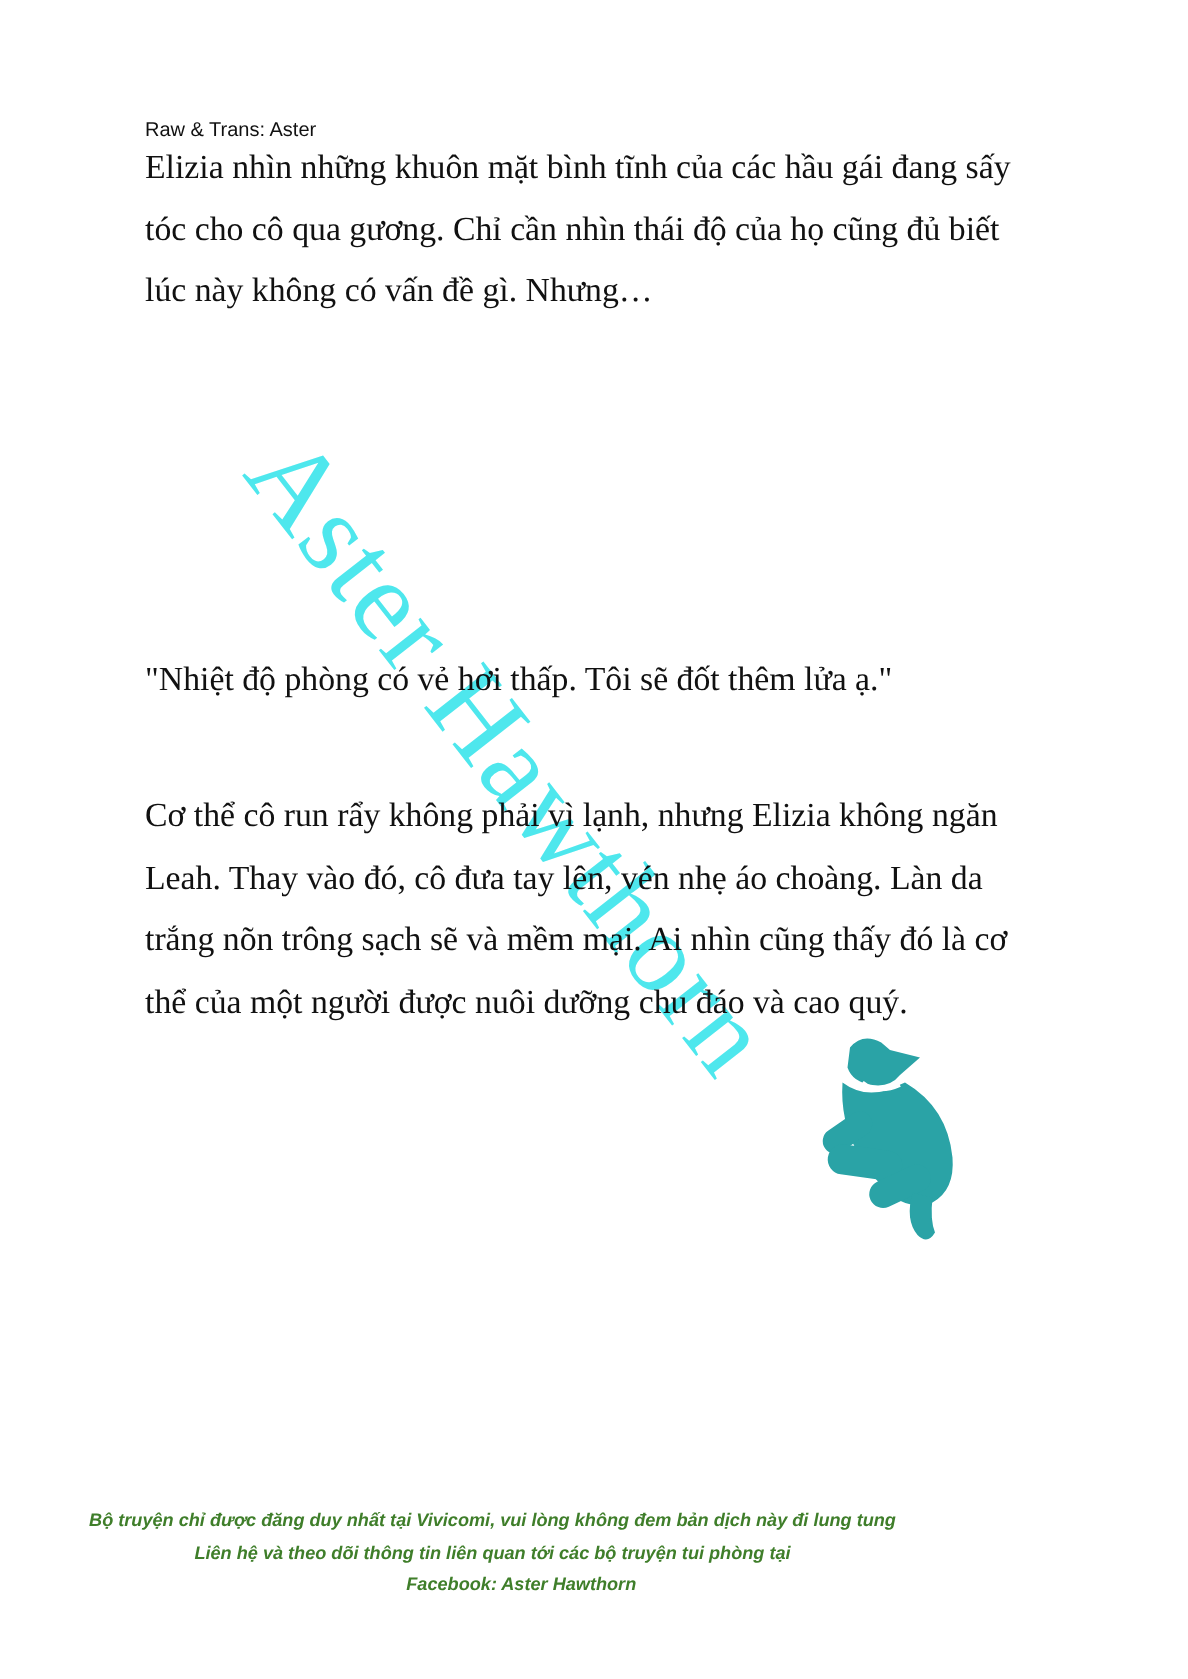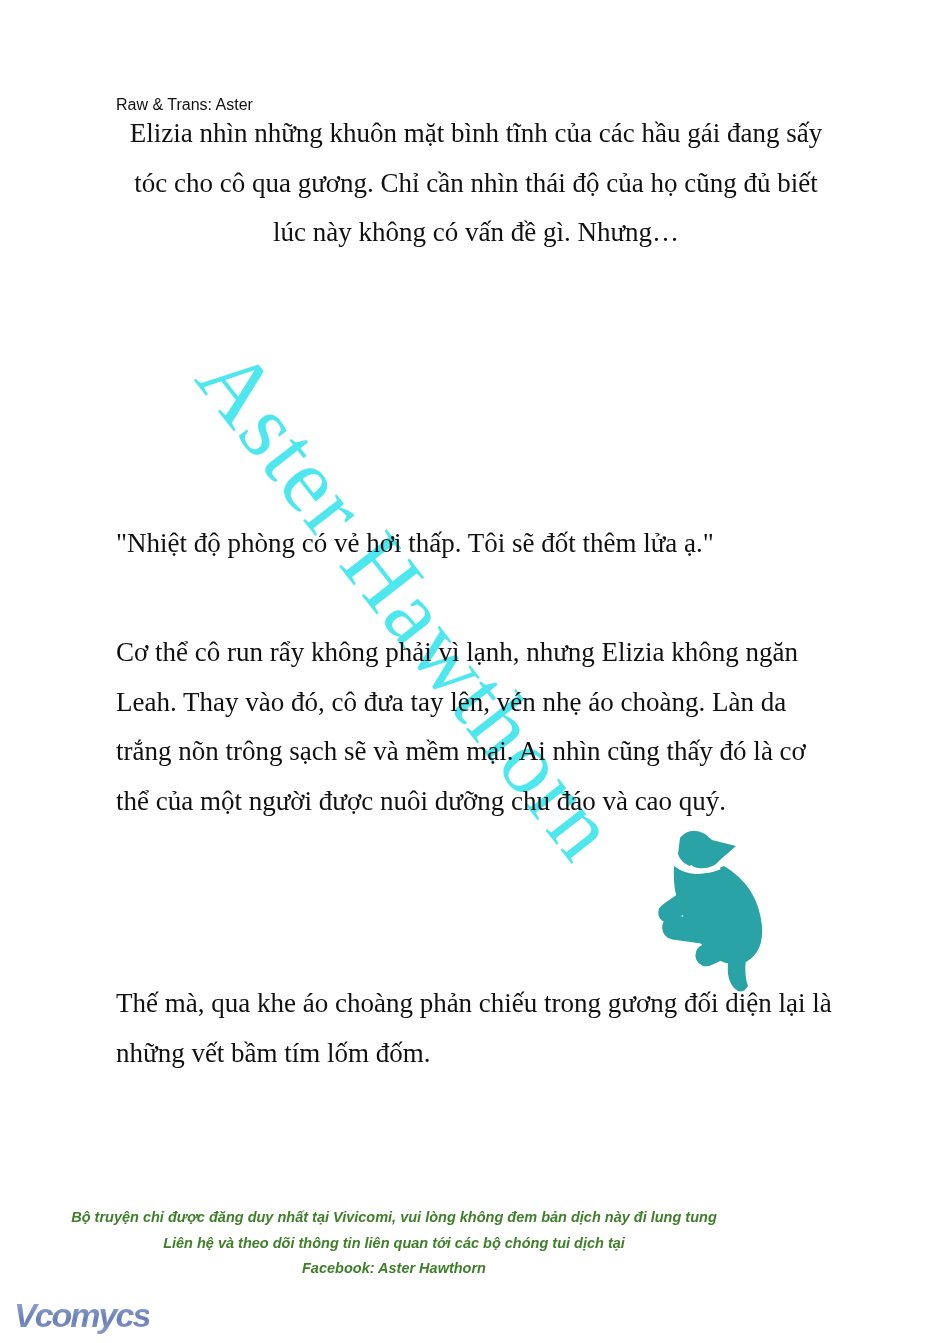--- a/index.html
+++ b/index.html
@@ -7,42 +7,42 @@
   .page { position: absolute; left: 0; top: 0; width: 950px; height: 1343px; background: #ffffff; }
   .header {
     position: absolute; left: 116px; top: 58px;
     font-family: "Liberation Sans", sans-serif; font-size: 16px; color: #111; margin-top: 38px;
   }
   .para {
     position: absolute; left: 116px; width: 720px;
     font-family: "Liberation Serif", serif; font-size: 27px; line-height: 49.5px;
     color: #111; margin: 0;
   }
-  .p1 { top: 109px; text-align: center; }
+  .p1 { top: 109px; }
   .p2 { top: 339px; }
   .p3 { top: 519px; }
   .p4 { top: 628px; }
   .p5 { top: 979px; }
   .watermark {
     position: absolute; left: 408px; top: 604px;
     transform: translate(-50%, -50%) rotate(52deg);
     font-family: "Liberation Serif", serif; font-size: 92px; color: #3fe6ec;
     white-space: nowrap; letter-spacing: 2px; opacity: 0.92;
     pointer-events: none; z-index: 2;
   }
   .text-layer { position: absolute; inset: 0; z-index: 3; }
   .cat { position: absolute; left: 650px; top: 826px; width: 130px; height: 170px; z-index: 4; }
   .footer {
     position: absolute; left: 0; width: 788px; text-align: center;
     font-family: "Liberation Sans", sans-serif; font-size: 14.5px; font-style: italic;
     font-weight: bold; color: #3f7e2a; z-index: 3;
   }
   .f1 { top: 1209px; }
   .f2 { top: 1235px; }
-  .f3 { top: 1260px; }
+  .f3 { top: 1260px; padding-left: 23px; }
   .logo {
     position: absolute; left: 14px; top: 1296px; z-index: 3;
     font-family: "Liberation Sans", sans-serif; font-size: 34px; font-style: italic; font-weight: bold;
     letter-spacing: -2px; color: transparent;
     background: linear-gradient(180deg, #9fb0d8 0%, #6a7fb8 60%, #8fa0cc 100%);
     -webkit-background-clip: text; background-clip: text;
   }
 </style>
 </head>
 <body>
@@ -50,27 +50,25 @@
 <div class="page">
 
   <div class="watermark">Aster Hawthorn</div>
 
   <div class="text-layer">
     <div class="header">Raw &amp; Trans: Aster</div>
 
     <p class="para p1">Elizia nhìn những khuôn mặt bình tĩnh của các hầu gái đang sấy tóc cho cô qua gương. Chỉ cần nhìn thái độ của họ cũng đủ biết lúc này không có vấn đề gì. Nhưng…</p>
     <p class="para p3">"Nhiệt độ phòng có vẻ hơi thấp. Tôi sẽ đốt thêm lửa ạ."</p>
     <p class="para p4">Cơ thể cô run rẩy không phải vì lạnh, nhưng Elizia không ngăn Leah. Thay vào đó, cô đưa tay lên, vén nhẹ áo choàng. Làn da trắng nõn trông sạch sẽ và mềm mại. Ai nhìn cũng thấy đó là cơ thể của một người được nuôi dưỡng chu đáo và cao quý.</p>
-    <p class="para p5">Thế mà, qua khe áo choàng phản chiếu trong gương đối diện lại là những vết bầm tím lốm đốm.</p>
 
     <div class="footer f1">Bộ truyện chỉ được đăng duy nhất tại Vivicomi, vui lòng không đem bản dịch này đi lung tung</div>
-    <div class="footer f2">Liên hệ và theo dõi thông tin liên quan tới các bộ chóng tui dịch tại</div>
+    <div class="footer f2">Liên hệ và theo dõi thông tin liên quan tới các bộ truyện tui phòng tại</div>
     <div class="footer f3">Facebook: Aster Hawthorn</div>
 
-    <div class="logo">Vcomycs</div>
   </div>
 
   <svg class="cat" viewBox="0 0 130 170">
     <g fill="#2aa3a6">
 
       <path d="M30 12 Q40 0 55 8 L62 14 L86 20 L70 34 Q62 44 48 42 Q32 40 28 28 Z"></path>
 
       <path d="M24 40 Q40 52 60 46 L74 40 Q108 60 112 100 Q114 126 96 136 Q80 142 66 132 Q46 116 36 96 Q22 70 24 40 Z"></path>
 
       <rect x="6" y="70" width="44" height="20" rx="10" transform="rotate(-35 28 80)"></rect>

